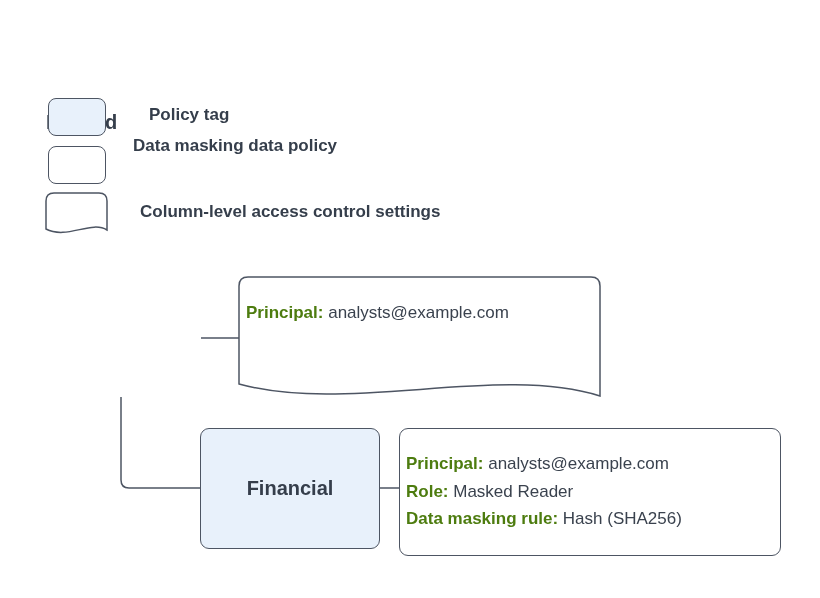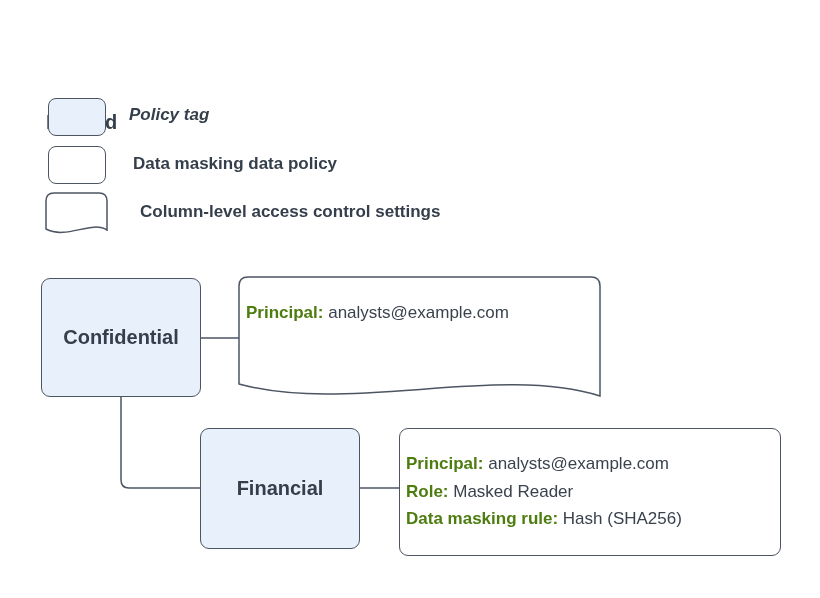--- a/index.html
+++ b/index.html
@@ -80,48 +80,45 @@
   }
 </style>
 </head>
 <body>
 
 <div id="canvas">
 
   <div class="abs legend-title">Legend</div>
 
   <div class="abs swatch blue" style="left:48px; top:98px;"></div>
-  <div class="abs legend-label" style="left:129px; top:105px;font-style:italic;">Policy tag</div>
+  <div class="abs legend-label" style="left:149px; top:105px;">Policy tag</div>
 
   <div class="abs swatch white" style="left:48px; top:146px;"></div>
-  <div class="abs legend-label" style="left:133px; top:154px;text-align:center;">Data masking data policy</div>
+  <div class="abs legend-label" style="left:133px; top:136px;text-align:center;">Data masking data policy</div>
 
   <svg class="abs" style="left:45px; top:192px;" width="64" height="48" viewBox="0 0 64 48">
     <path class="shape" d="M 9,1 H 54 Q 62,1 62,9 V 38 C 46,28 22,48 1,37 V 9 Q 1,1 9,1 Z"></path>
   </svg>
   <div class="abs legend-label" style="left:140px; top:202px;">Column-level access control settings</div>
 
   <svg class="abs" style="left:0; top:0;" width="820" height="598" viewBox="0 0 820 598">
     <line class="wire" x1="201" y1="338" x2="239" y2="338"></line>
     <path class="wire" d="M 121,397 L 121,480 Q 121,488 129,488 L 200,488"></path>
     <line class="wire" x1="360" y1="488" x2="400" y2="488"></line>
   </svg>
 
   <svg class="abs" style="left:238px; top:276px;" width="364" height="128" viewBox="0 0 364 128">
     <path class="shape" d="M 10,1 H 353 Q 362,1 362,10 V 120 C 260,88 110,138 1,108 V 10 Q 1,1 10,1 Z"></path>
   </svg>
   <div class="abs policy-text" style="left:246px; top:299px;">
     <div><b>Principal:</b> <span>analysts@example.com</span></div>
   </div>
 
-  <div class="abs policy-tag-node" style="left:41px; top:278px; width:160px; height:119px;">
-    <span>Confidential</span>
-  </div>
 
-  <div class="abs policy-tag-node" style="left:200px; top:428px; width:160px; height:121px;">
+  <div class="abs policy-tag-node" style="left:200px; top:428px; width:180px; height:121px;">
     <span>Financial</span>
   </div>
 
   <div class="abs masking-node" style="left:399px; top:428px; width:382px; height:128px;"></div>
   <div class="abs policy-text" style="left:406px; top:450px;">
     <div><b>Principal:</b> <span>analysts@example.com</span></div>
     <div><b>Role:</b> <span>Masked Reader</span></div>
     <div><b>Data masking rule:</b> <span>Hash (SHA256)</span></div>
   </div>
 

